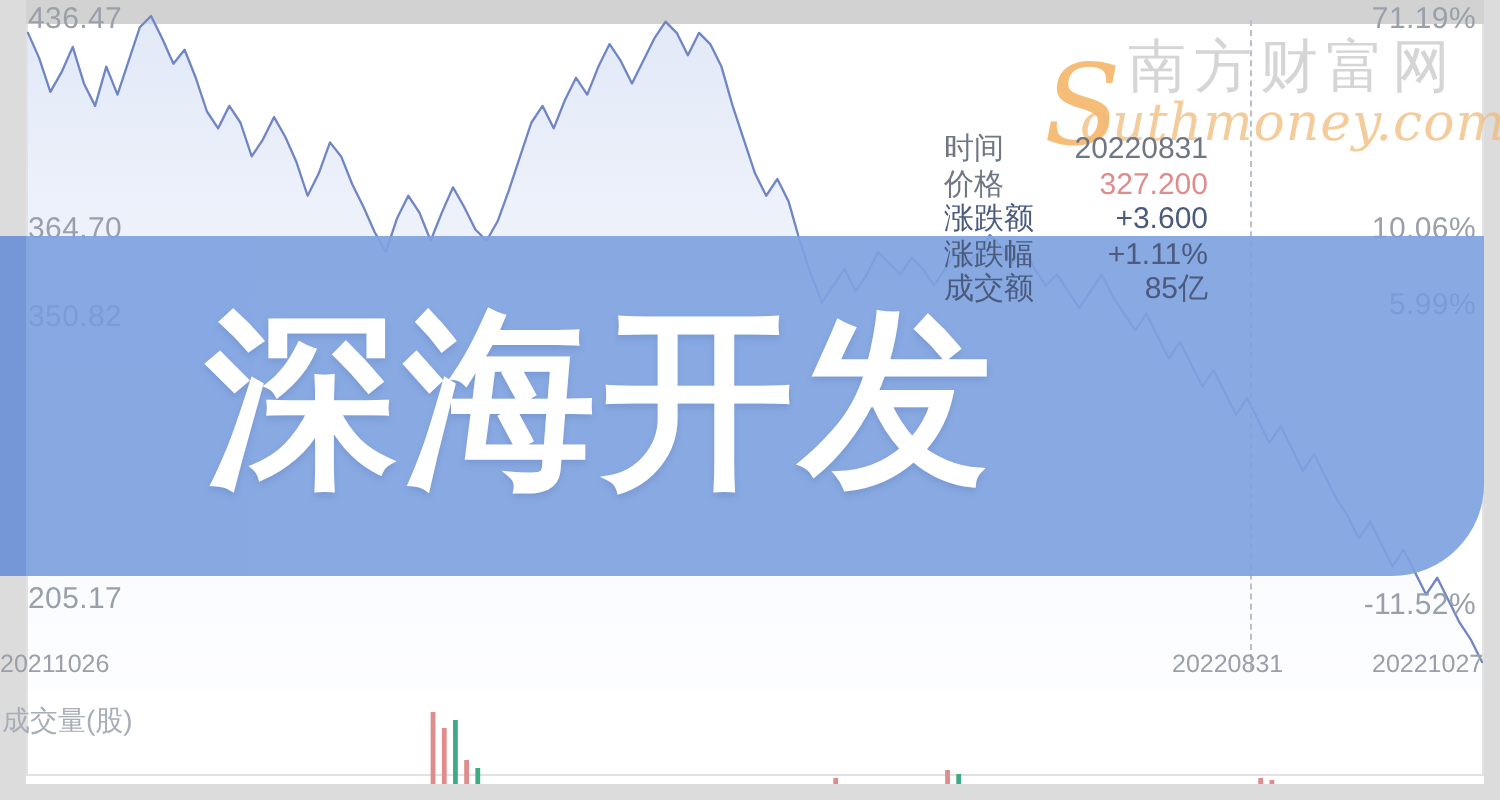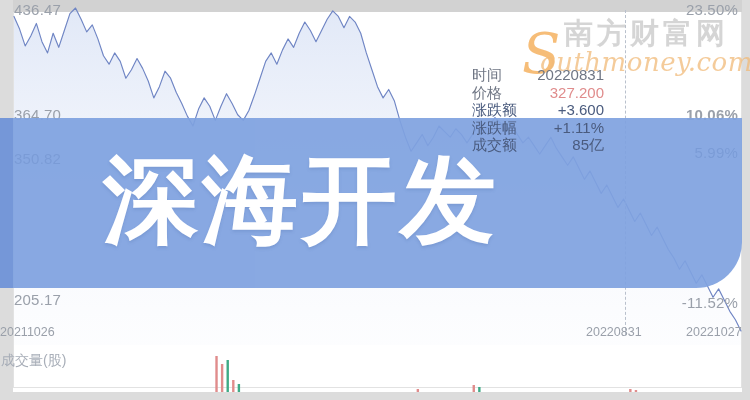--- a/index.html
+++ b/index.html
@@ -58,21 +58,21 @@
     white-space: nowrap;
     letter-spacing: .2px;
   }
   .axlabel.on-blue { color: #46536b; }
   .y-left  { left: 14px; }
   .y-right { right: 12px; text-align: right; }
 
   .lbl-top-left   { top: 1px;   }
   .lbl-top-right  { top: 1px;   }
   .lbl-mid1-left  { top: 106px; }
-  .lbl-mid1-right { top: 106px; font-weight: bold; }
+  .lbl-mid1-right { top: 106px; }
   .lbl-mid2-left  { top: 150px; }
   .lbl-mid2-right { top: 144px; }
   .lbl-bot-left   { top: 291px; }
   .lbl-bot-right  { top: 294px; }
 
   .xlabel {
     position: absolute;
     top: 325px;
     font-size: 12.5px;
     color: #9aa0aa;
@@ -148,21 +148,21 @@
     left: 520px; top: 12px;
     width: 225px; height: 72px;
     z-index: 5;
     pointer-events: none;
   }
   .wm-cn {
     position: absolute;
     left: 44px; top: 2px;
     font-family: "DejaVu Sans", "Liberation Sans", sans-serif;
     font-size: 29px;
-    font-weight: 700;
+    font-weight: 400;
     color: rgba(178,178,178,.55);
     letter-spacing: 4px;
     white-space: nowrap;
   }
   .wm-en {
     position: absolute;
     left: 20px; top: 35px;
     font-family: "DejaVu Serif", "Liberation Serif", serif;
     font-style: italic;
     font-size: 26px;
@@ -260,21 +260,21 @@
       <span class="tt-key">成交额</span>
       <span class="tt-val">85亿</span>
     </div>
   </div>
 
   <div class="axlabel y-left lbl-top-left">436.47</div>
   <div class="axlabel y-left lbl-mid1-left">364.70</div>
   <div class="axlabel y-left lbl-mid2-left on-blue">350.82</div>
   <div class="axlabel y-left lbl-bot-left">205.17</div>
 
-  <div class="axlabel y-right lbl-top-right">23.50%</div>
+  <div class="axlabel y-right lbl-top-right">71.19%</div>
   <div class="axlabel y-right lbl-mid1-right">10.06%</div>
   <div class="axlabel y-right lbl-mid2-right on-blue">5.99%</div>
   <div class="axlabel y-right lbl-bot-right">-11.52%</div>
 
   <div class="xlabel x-start">20211026</div>
   <div class="xlabel x-mid">20220831</div>
   <div class="xlabel x-end">20221027</div>
 
   <div class="vol-title">成交量(股)</div>
   <div class="vol-pane">

